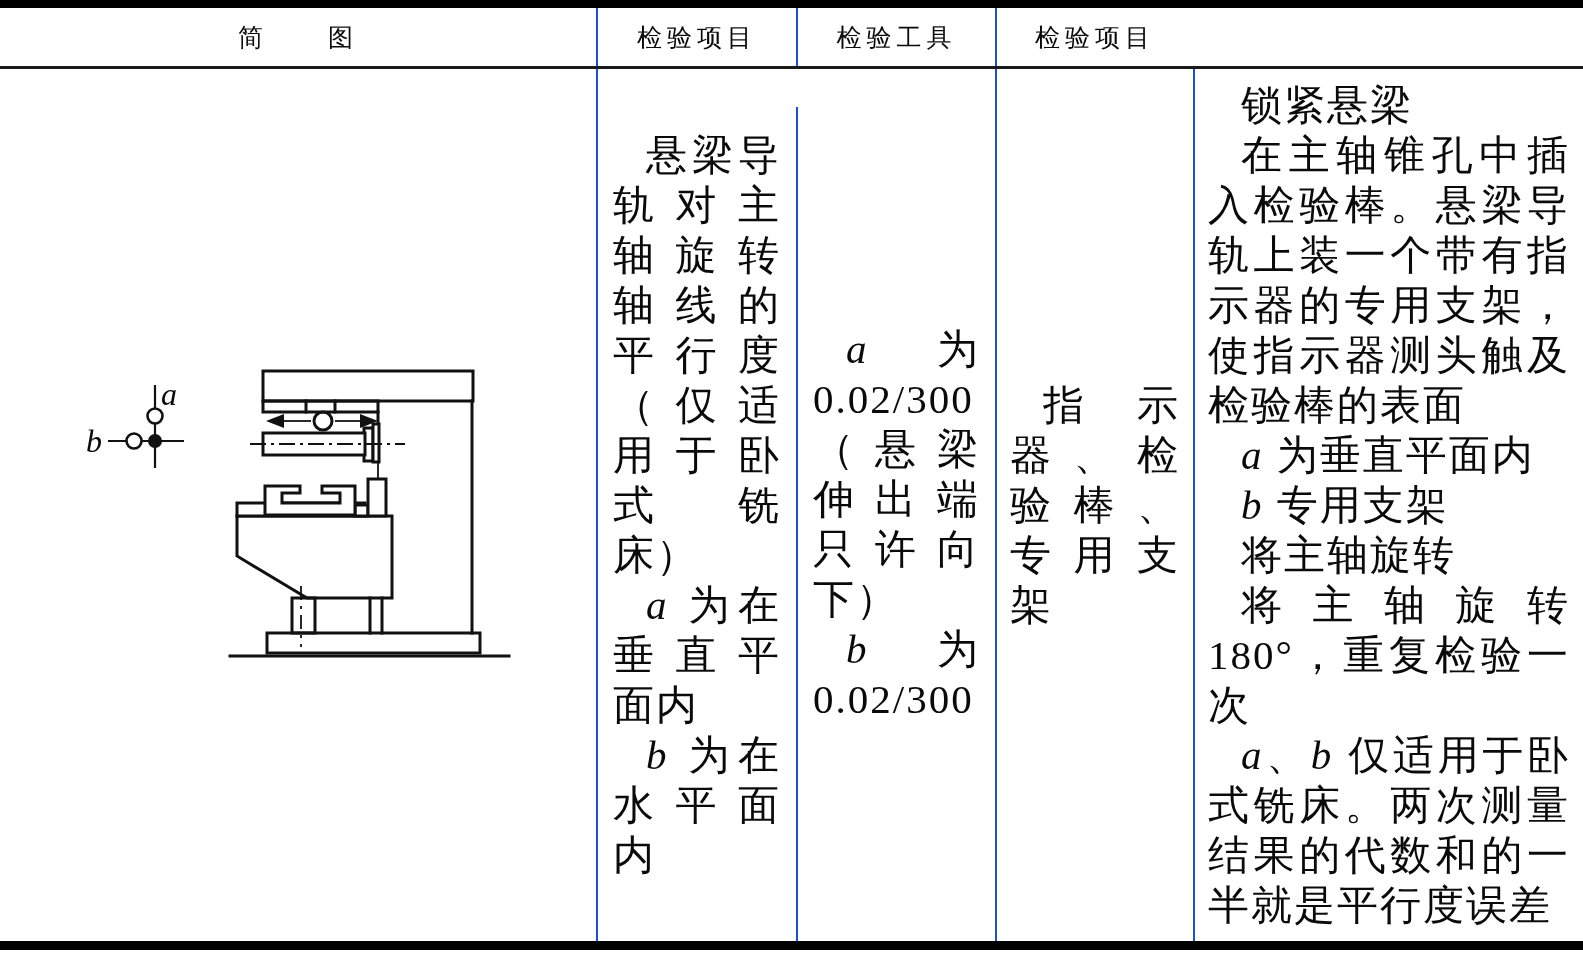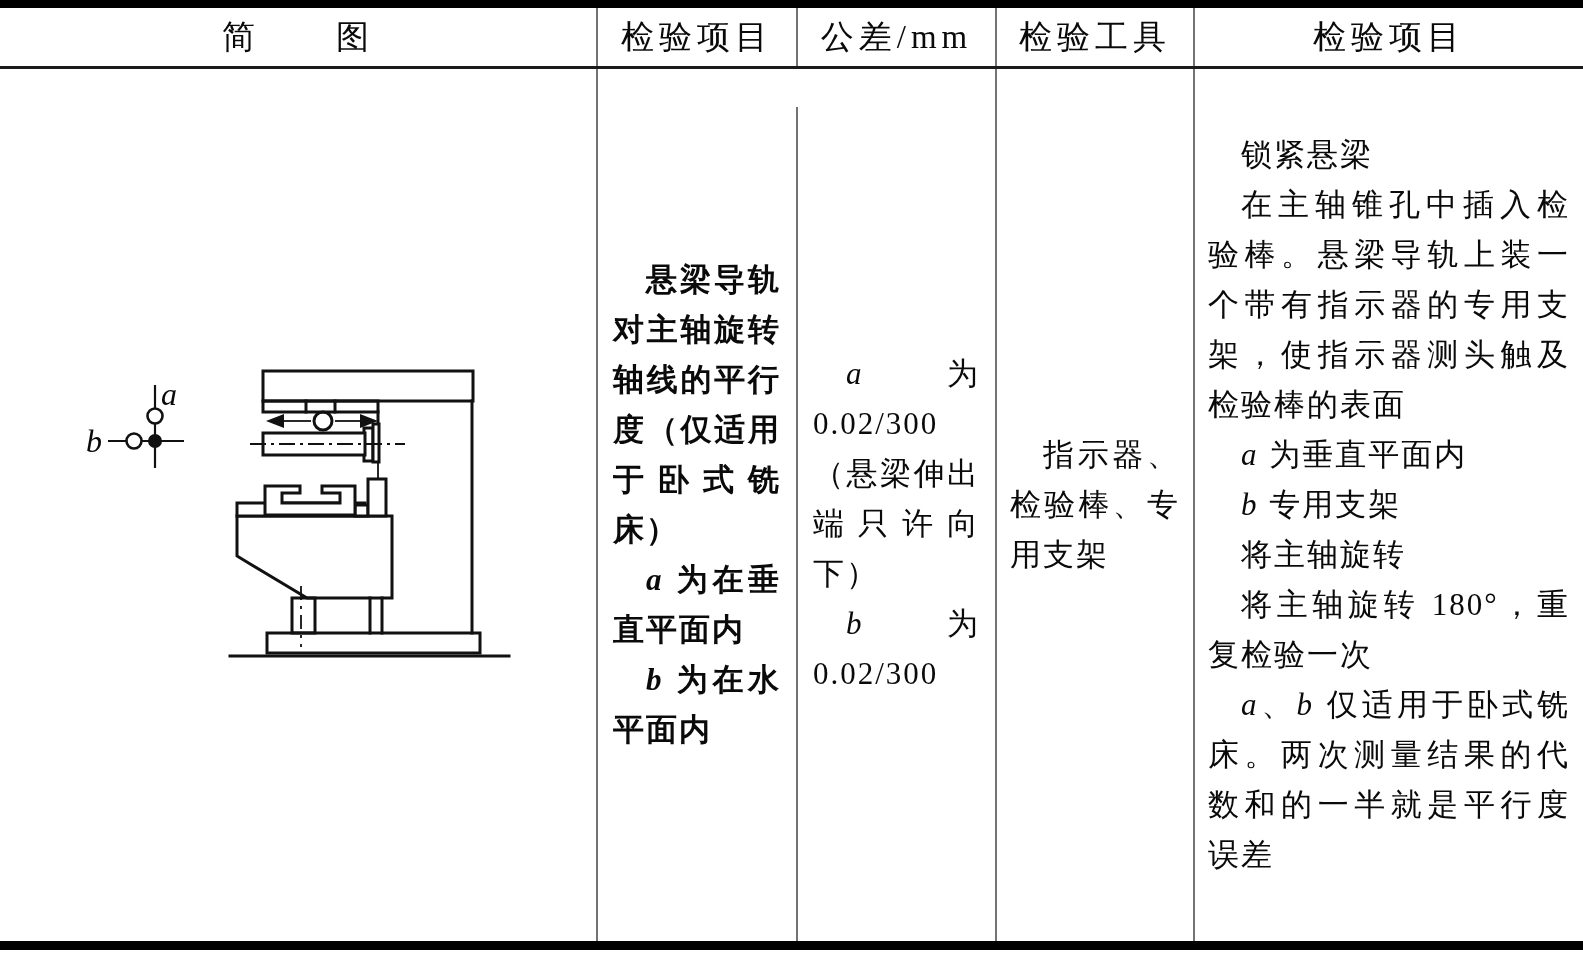--- a/index.html
+++ b/index.html
@@ -18,43 +18,43 @@
   }
   .row{
     display:grid;
     grid-template-columns:596px 200px 199px 198px 390px;
   }
   .cell{
     box-sizing:border-box;
     min-width:0;
   }
   .cell + .cell{
-    border-left:2px solid #737373;
+    border-left:2px solid #1d4ed8;
   }
   .header-row{
     height:58px;
     border-bottom:3px solid #1a1a1a;
   }
   .header-row .cell{
     display:flex;align-items:center;justify-content:center;
-    font-size:33px;
+    font-size:25px;
     letter-spacing:5px;
     white-space:nowrap;
     text-align:center;
   }
   .content-row{
     height:872px;
   }
   .text-cell{
     display:flex;flex-direction:column;justify-content:center;
-    font-size:31px;
+    font-size:41px;
     line-height:50px;
     letter-spacing:2px;
   }
-  .cell-item    {padding:0 15px;font-weight:bold;}
+  .cell-item    {padding:0 15px;}
   .cell-tol     {padding:0 15px;margin-top:38px;}
   .cell-tools   {padding:0 13px;}
   .cell-method  {padding:0 13px;}
   .para{
     margin:0;
     text-align:justify;
     text-justify:inter-character;
     text-align-last:left;
     text-indent:33px;
   }
@@ -75,21 +75,20 @@
   .sym-label{font-family:"Liberation Serif","DejaVu Serif",serif;font-style:italic;font-size:32px;fill:#0a0a0a;}
 </style>
 </head>
 <body>
 
 <div class="doc-table">
 
   <div class="row header-row">
     <div class="cell">简　　图</div>
     <div class="cell">检验项目</div>
-    <div class="cell">公差/mm</div>
     <div class="cell">检验工具</div>
     <div class="cell">检验项目</div>
   </div>
 
   <div class="row content-row">
 
     <div class="cell diagram-cell">
       <svg width="596" height="872" viewBox="0 0 596 872" aria-hidden="true">
 
         <g>

